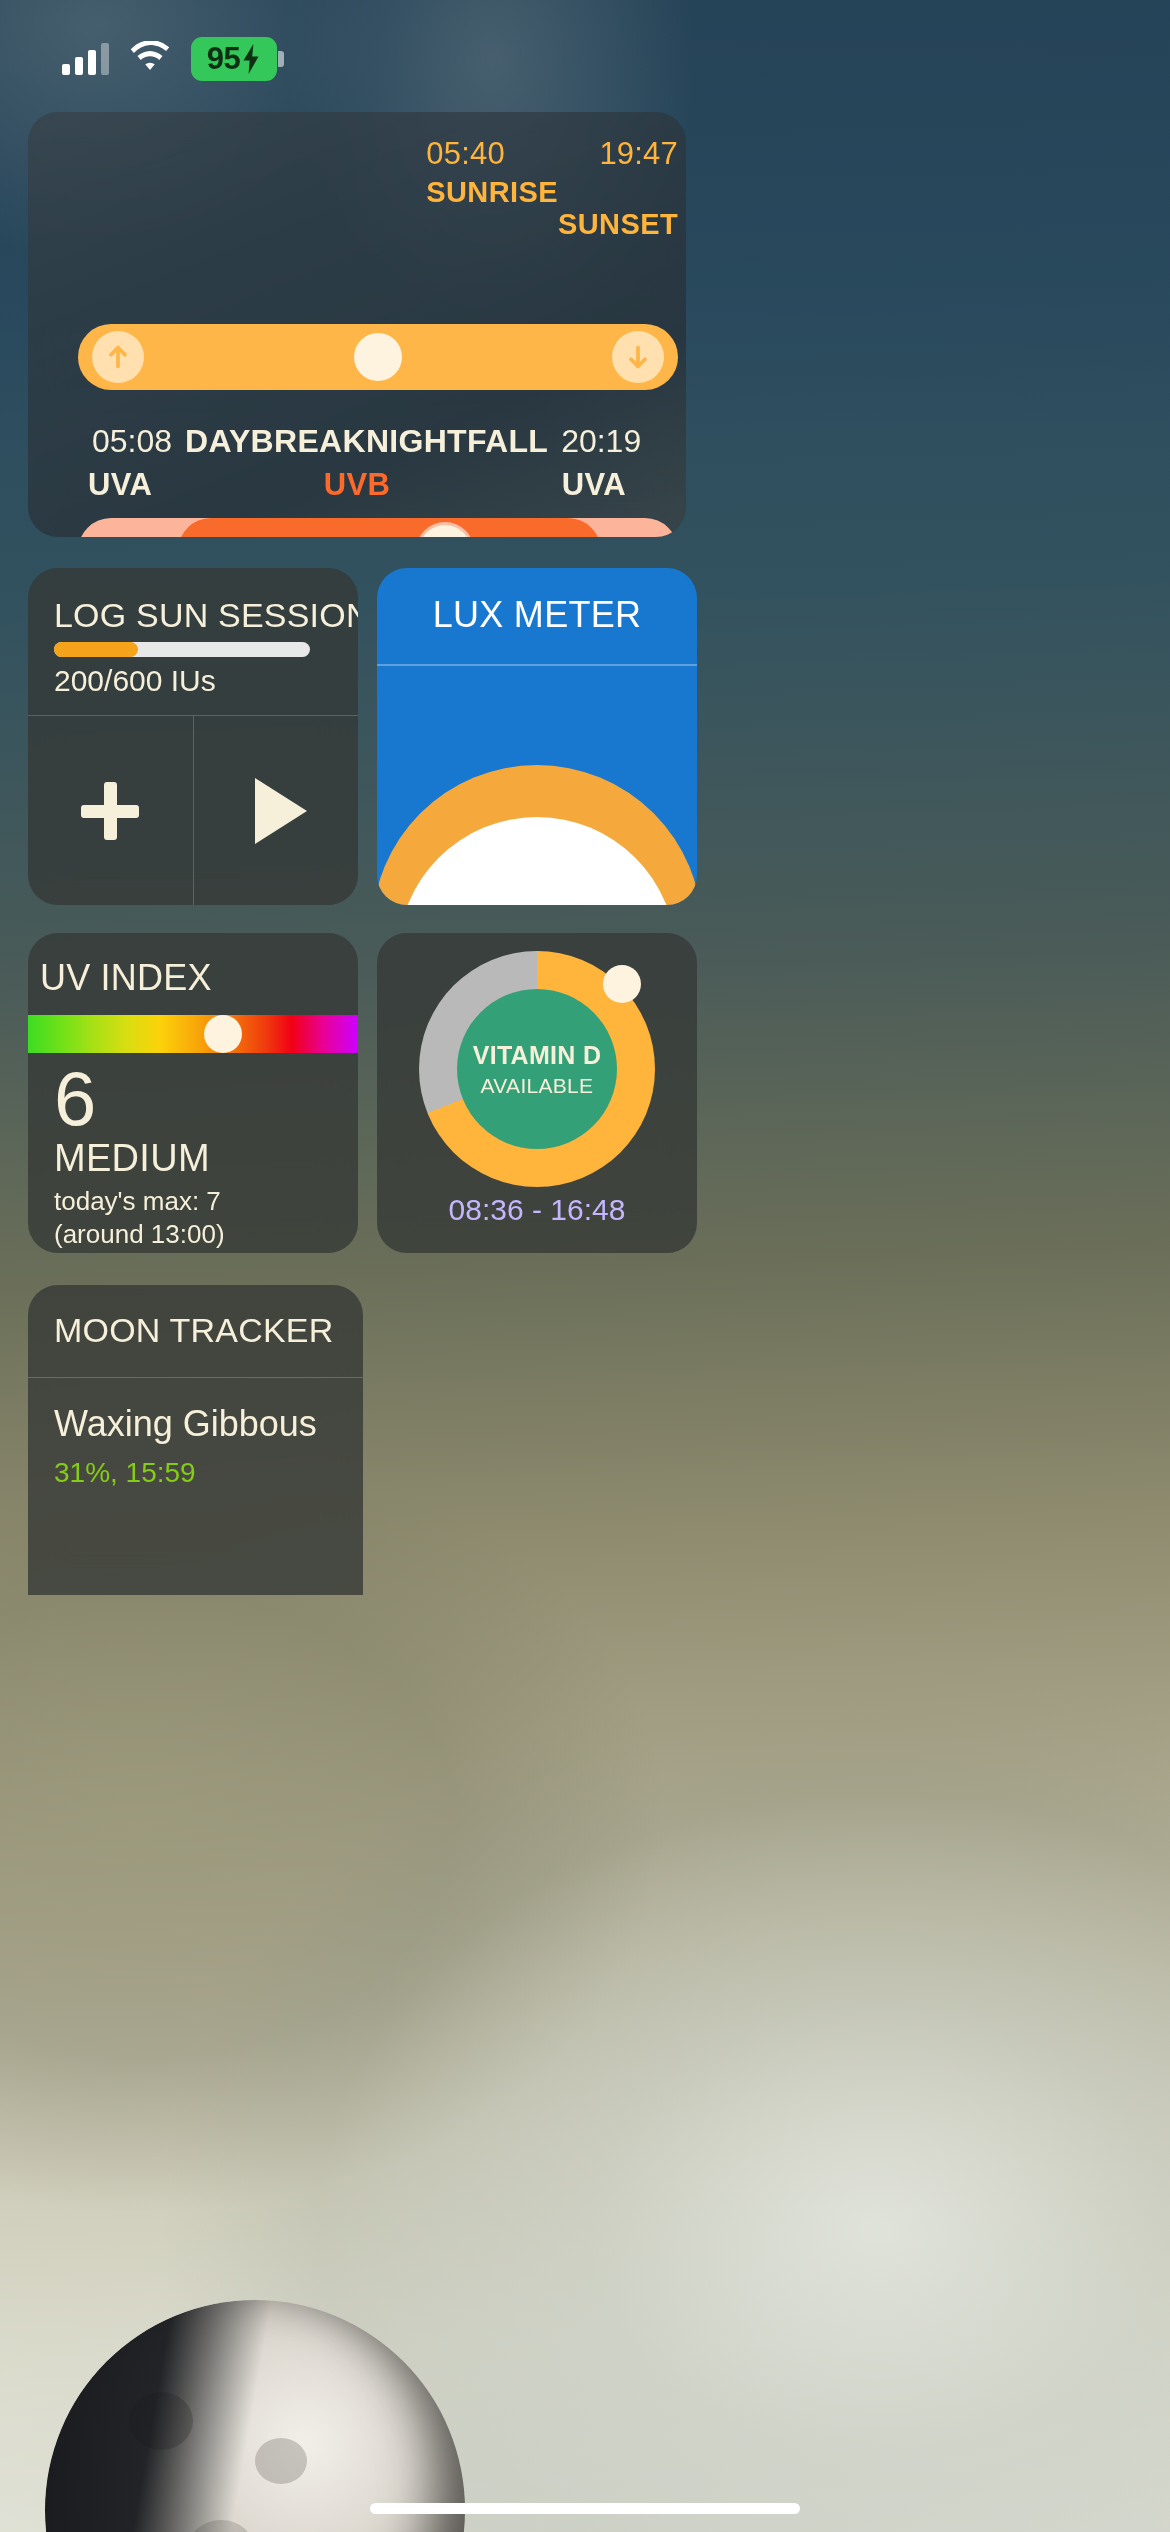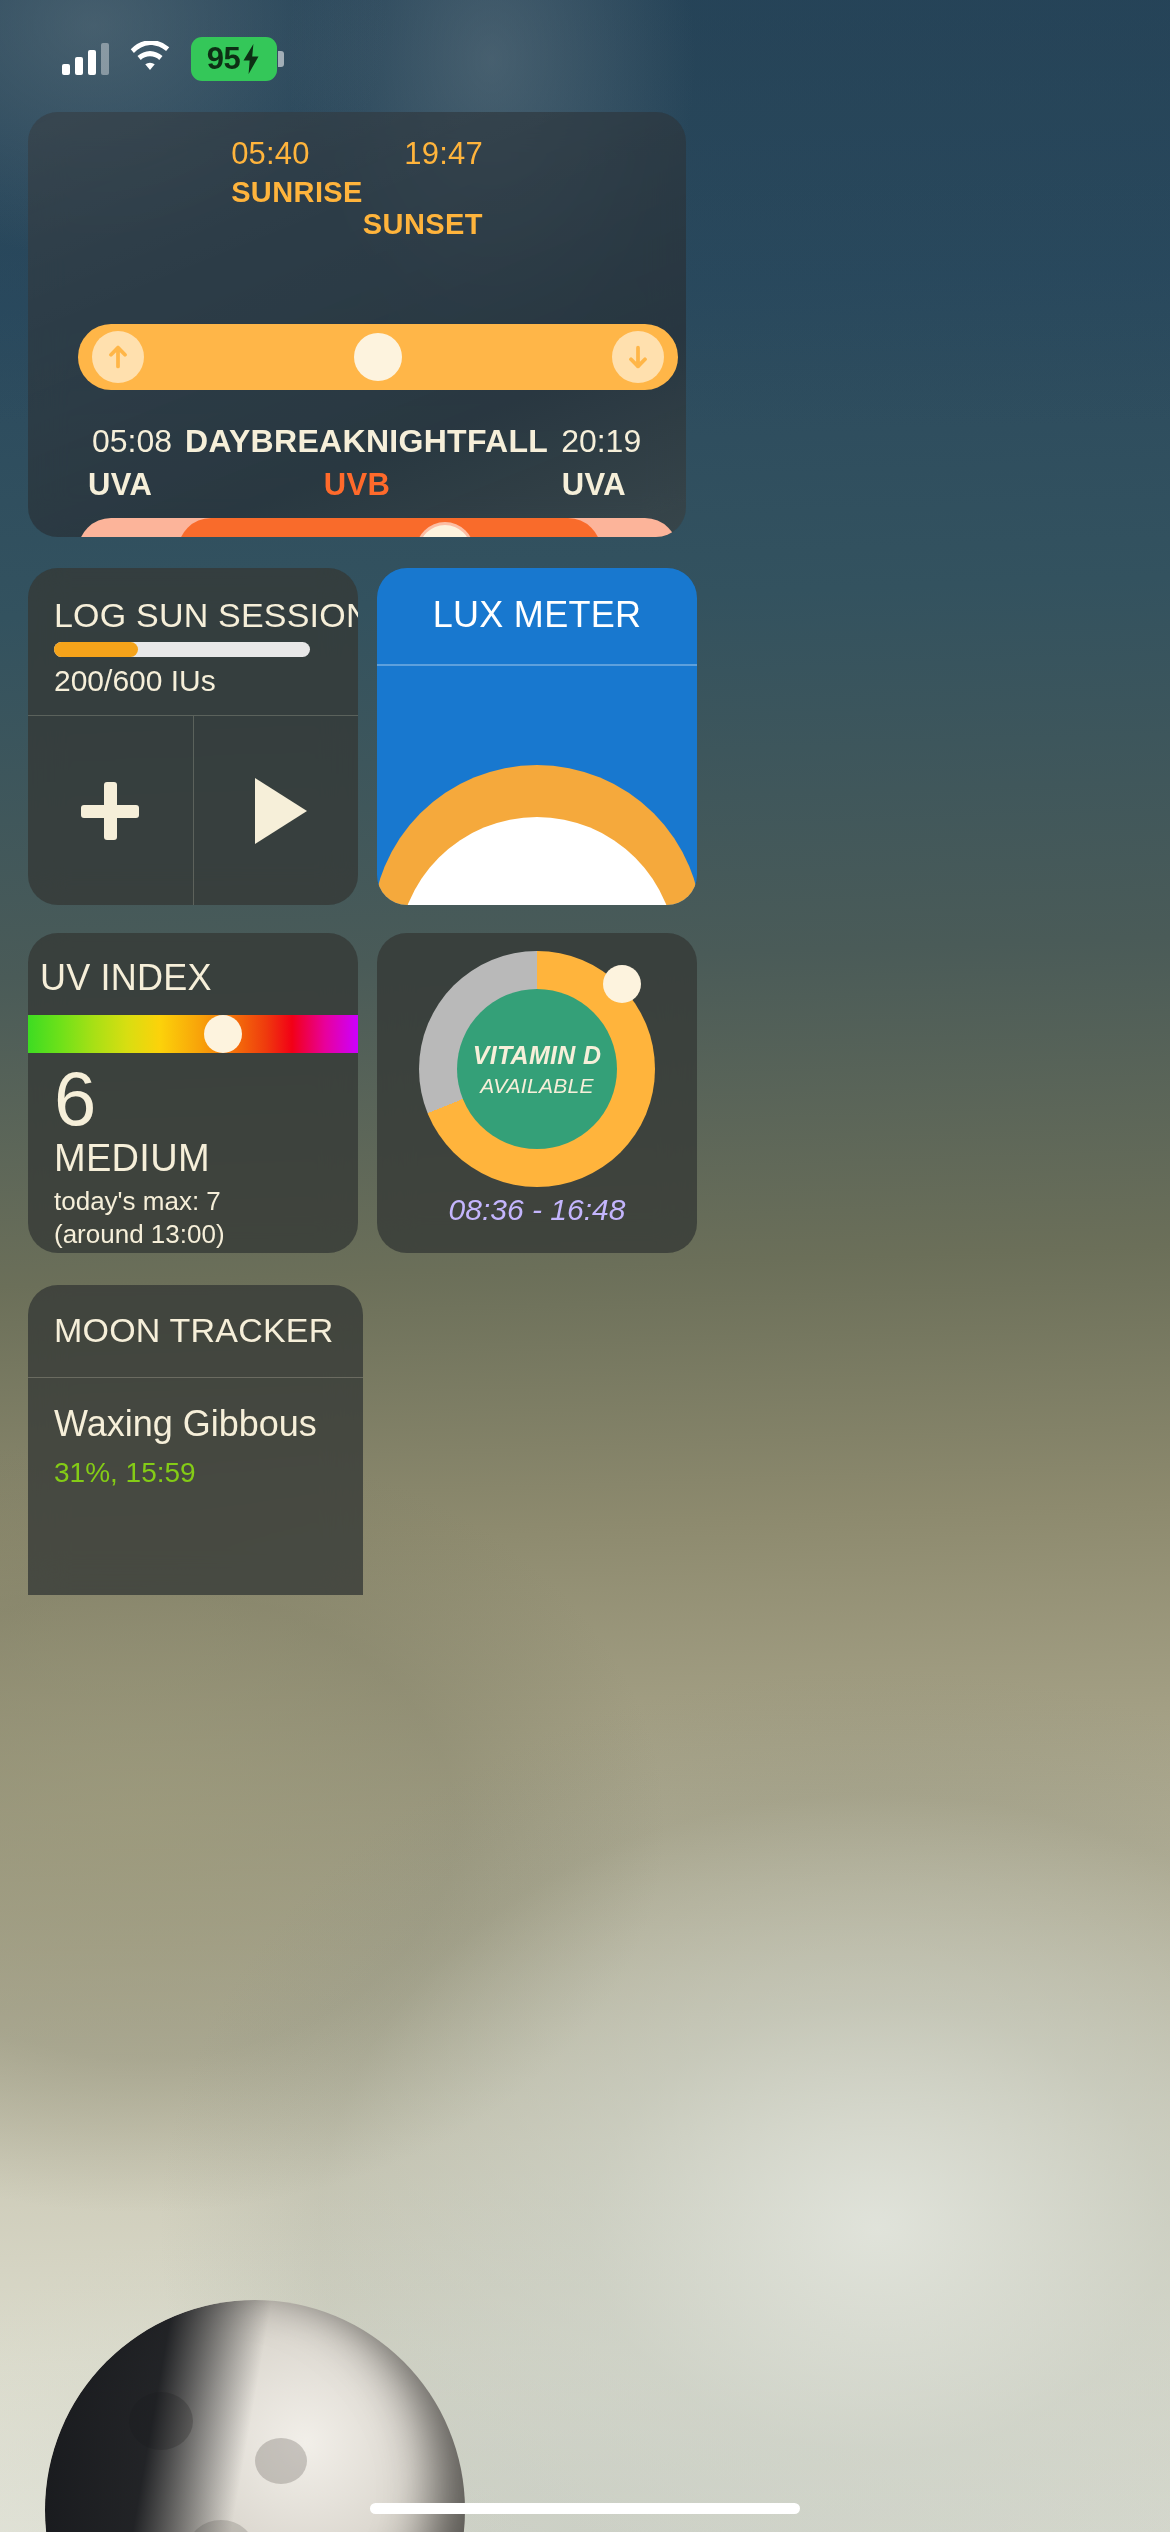--- a/index.html
+++ b/index.html
@@ -94,22 +94,22 @@
   
   #sun-card {
     left:28px; top:112px; width:658px; height:425px;
     background:rgba(45,55,63,0.70);
   }
   #sun-card-sheen {
     position:absolute; inset:0;
     background:linear-gradient(158deg, rgba(255,255,255,0.035) 0%, rgba(255,255,255,0.0) 34%, rgba(0,0,0,0.10) 70%, rgba(120,120,95,0.13) 100%);
     pointer-events:none;
   }
-  .sun-head { position:absolute; left:0; top:24px; width:100%; padding:0 16px;
-              display:flex; justify-content:center; }
+  .sun-head { position:absolute; left:8px; top:24px; width:100%; padding:0 16px;
+              display:flex; justify-content:flex-end; }
   .sun-head .col { display:flex; flex-direction:column; gap:4px; }
   .sun-head .col.right { align-items:flex-end;gap:36px; }
   .sun-time { color:#ffb43c; font-size:31px; font-weight:400; letter-spacing:0.2px; }
   .sun-label { color:#ffb43c; font-size:29px; font-weight:700; letter-spacing:0.4px; }
 
   #daylight-bar {
     position:absolute; left:50px; top:212px; width:600px; height:66px;
     border-radius:33px; background:#ffb648;
   }
   .end-knob {
@@ -250,21 +250,21 @@
   #uvindex-max {
     position:absolute; left:26px; top:252px;
     color:#f6efd9; font-size:26px; line-height:1.3;
   }
   #uvindex-max-time {
     position:absolute; left:26px; top:285px;
     color:#f6efd9; font-size:26px; line-height:1.3;
   }
 
   
-  #vitd-card { left:377px; top:933px; width:320px; height:320px;font-style:italic; }
+  #vitd-card { left:377px; top:933px; width:320px; height:320px; }
   #vitd-ring-wrap {
     position:absolute; left:50%; top:18px; transform:translateX(-50%);
     width:236px; height:236px;
   }
   #vitd-ring {
     position:absolute; inset:0; border-radius:50%;
     background:conic-gradient(from 0deg,
       #f5a93c 0deg, #f5a93c 250deg,
       #b9b9b9 250deg, #b9b9b9 360deg);
   }

